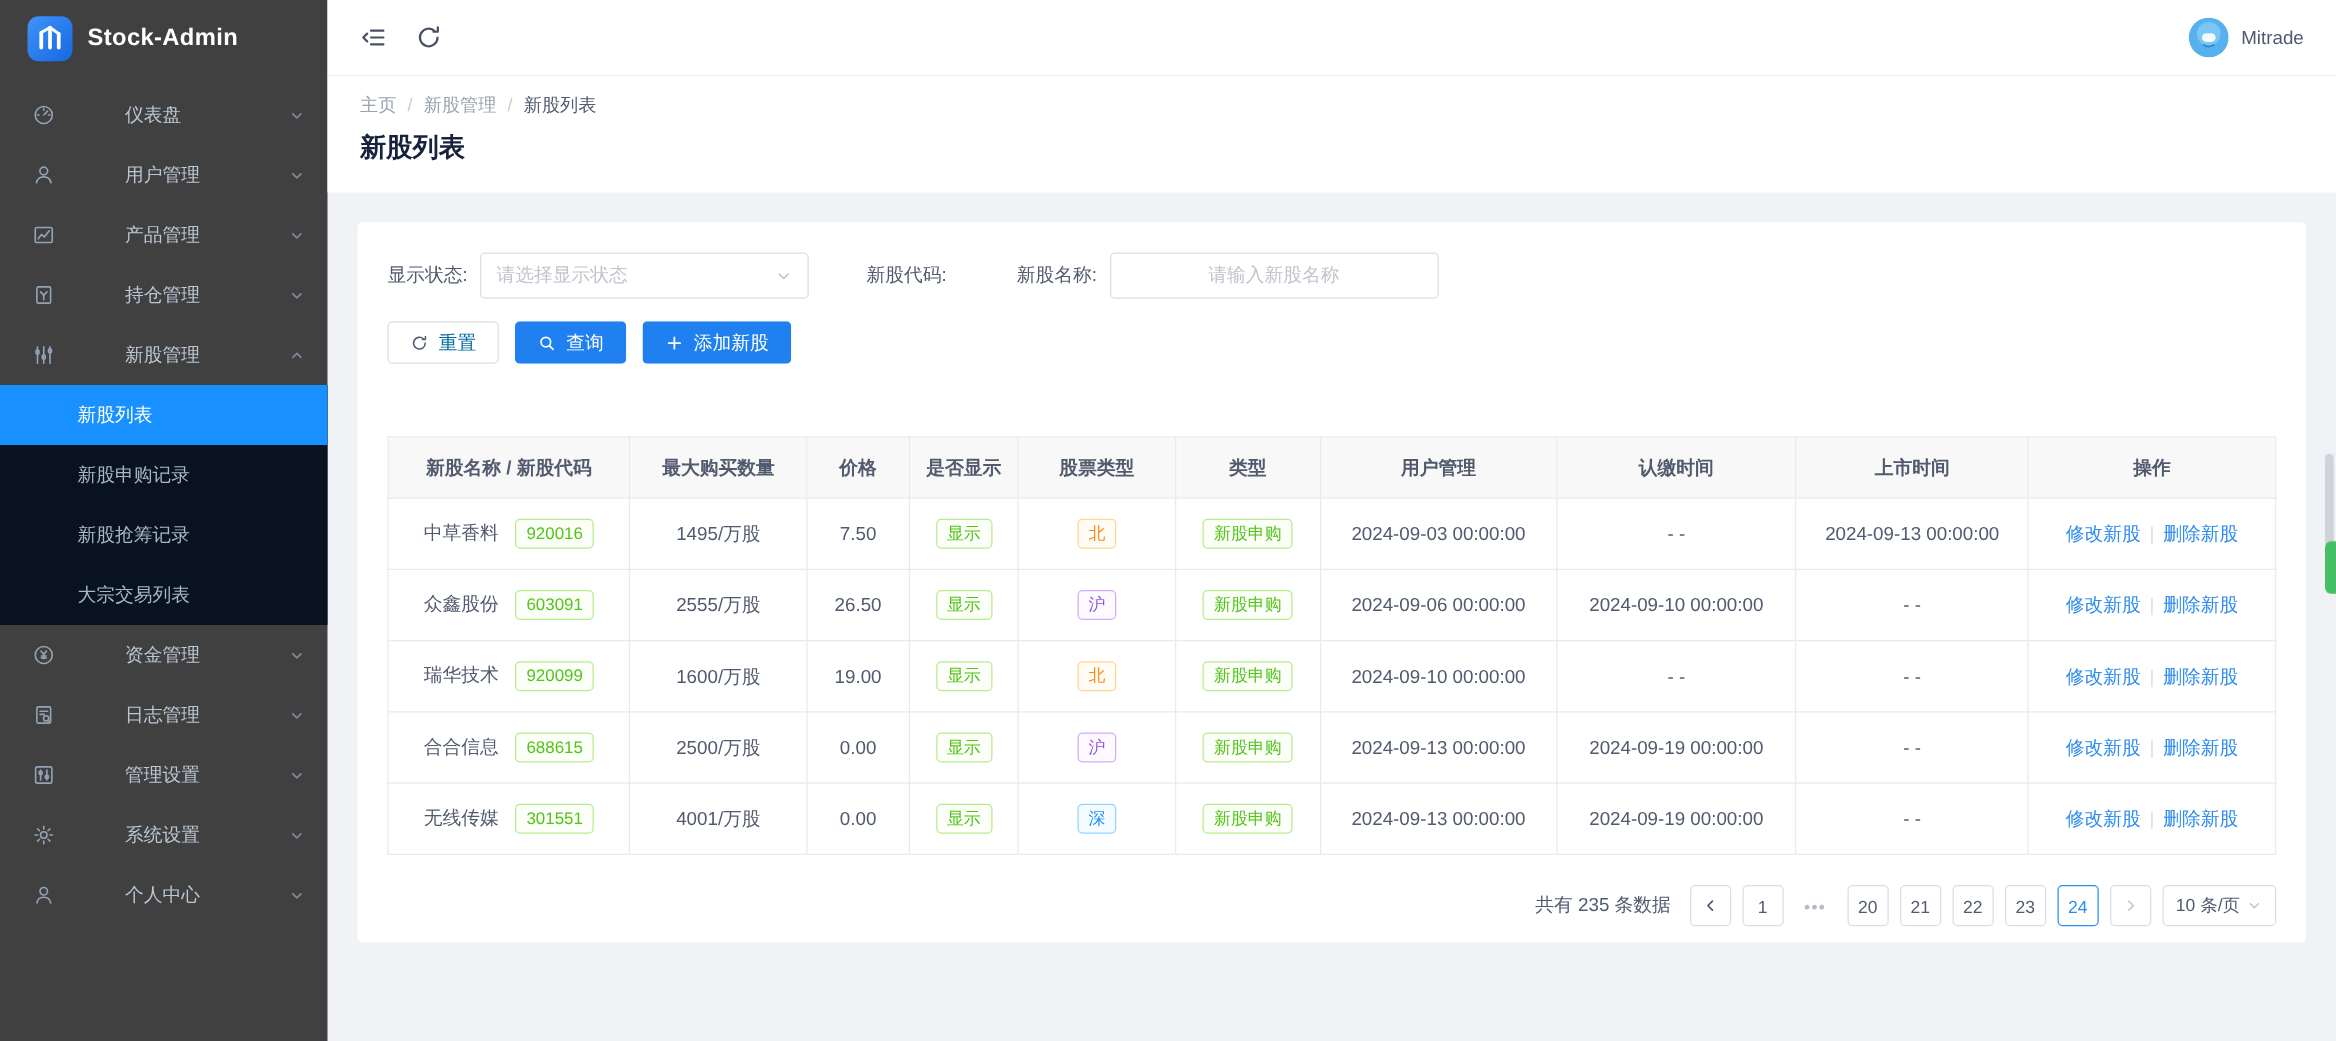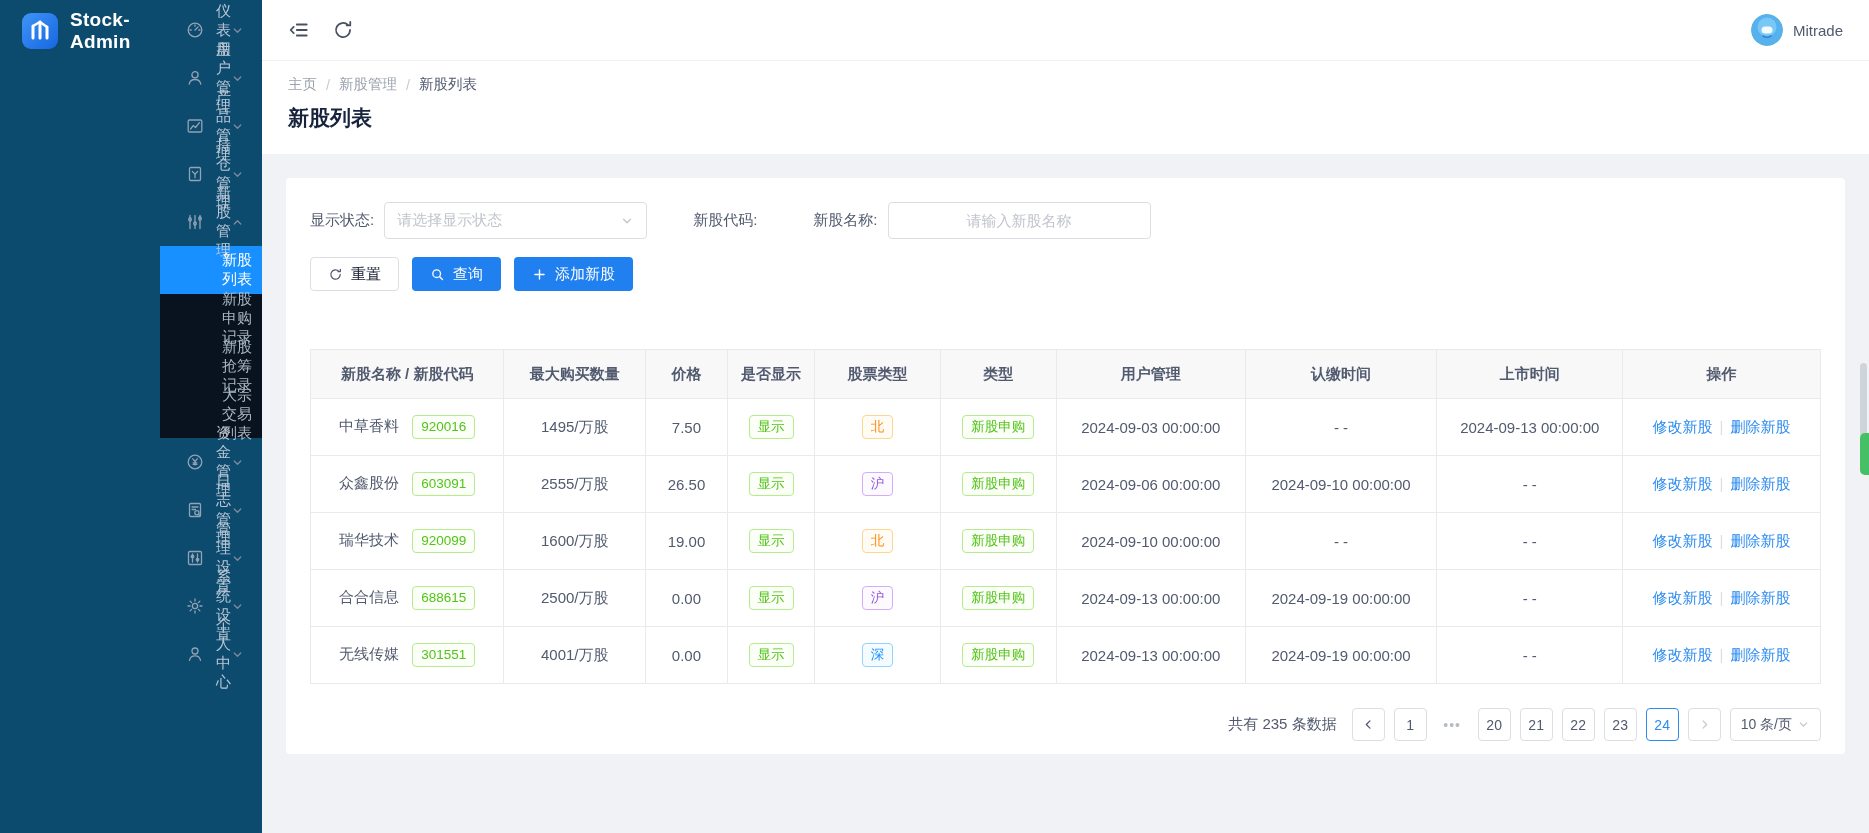--- a/index.html
+++ b/index.html
@@ -1,29 +1,29 @@
 <!DOCTYPE html>
 <html><head>
 <meta charset="utf-8">
 <style>
   * { margin:0; padding:0; box-sizing:border-box; }
   html,body { width:1869px; height:833px; overflow:hidden; }
   body { font-family:"Liberation Sans","DejaVu Sans",sans-serif; background:#f0f2f5; color:#515a6e; font-size:15px; display:flex; }
   svg { display:block; }
 
   
-  .sidebar { width:262px; min-width:262px; height:100%; background:#0c4a6e; display:flex; flex-direction:row; }
+  .sidebar { width:262px; min-width:262px; height:100%; background:#404040; display:flex; flex-direction:column; }
   .logo-row { height:62px; display:flex; align-items:center; padding:0 22px; cursor:pointer; }
   .logo-box { width:36px; height:36px; border-radius:9px; background:linear-gradient(135deg,#3f94f8,#1667e0); display:flex; align-items:center; justify-content:center; }
   .logo-title { color:#fff; font-size:19px; font-weight:bold; margin-left:12px; letter-spacing:.3px; }
   .menu { flex:1; padding-top:6px; }
   .menu-item { height:48px; display:flex; align-items:center; padding:0 18px 0 26px; color:#bac6d4; cursor:pointer; font-size:15px; }
   .menu-item .mi-icon { width:18px; height:18px; margin-right:12px; color:#93a2b4; }
   .menu-item .mi-icon svg { width:18px; height:18px; }
-  .menu-item .mi-label { flex:1; }
+  .menu-item .mi-label { flex:1;margin-left:44px; }
   .menu-item .mi-chev { width:13px; height:13px; color:#7e8b9c; }
   .menu-item .mi-chev svg { width:13px; height:13px; }
   .submenu { background:#09131f; }
   .submenu-item { height:48px; display:flex; align-items:center; padding-left:62px; color:#aab6c4; cursor:pointer; font-size:15px; }
   .submenu-item.active { background:#1890ff; color:#fff; }
 
   
   .main { flex:1; display:flex; flex-direction:column; min-width:0; }
 
   .topbar { height:61px; background:#fff; display:flex; align-items:center; padding:0 26px; border-bottom:1px solid #f0f0f0; }
@@ -52,21 +52,21 @@
   .select-box .ph { color:#c0c4cc; }
   .select-box .sel-chev { width:14px; height:14px; color:#c0c4cc; }
   .select-box .sel-chev svg { width:14px; height:14px; }
   .filter-item input { padding:0 12px; color:#515a6e; outline:none; }
   .filter-item input::placeholder { color:#c0c4cc; }
 
   
   .toolbar { margin-top:18px; display:flex; gap:13px; }
   .btn { height:34px; border-radius:4px; display:inline-flex; align-items:center; gap:8px; padding:0 17px; font-size:15px; cursor:pointer; border:1px solid transparent; background:#fff; font-family:inherit; }
   .btn svg { width:15px; height:15px; }
-  .btn-plain { border-color:#dcdee2; color:#0f172a; }
+  .btn-plain { border-color:#dcdee2; color:#0369a1; }
   .btn-primary { background:#2080f0; color:#fff; }
 
   
   table { width:100%; border-collapse:collapse; margin-top:58px; table-layout:fixed; }
   th, td { border:1px solid #e8eaec; text-align:center; font-size:15px; color:#515a6e; overflow:hidden; white-space:nowrap; }
   th { background:#f8f8f9; font-weight:bold; height:49px; }
   td { height:57px; background:#fff; }
   .tag { display:inline-block; border:1px solid; border-radius:4px; padding:3px 8px; font-size:13.5px; line-height:1.2; background:#fff; }
   .tag.green  { border-color:#b7eb8f; color:#52c41a; background:#fcfff7; }
   .tag.orange { border-color:#ffd591; color:#fa8c16; background:#fffcf5; }

